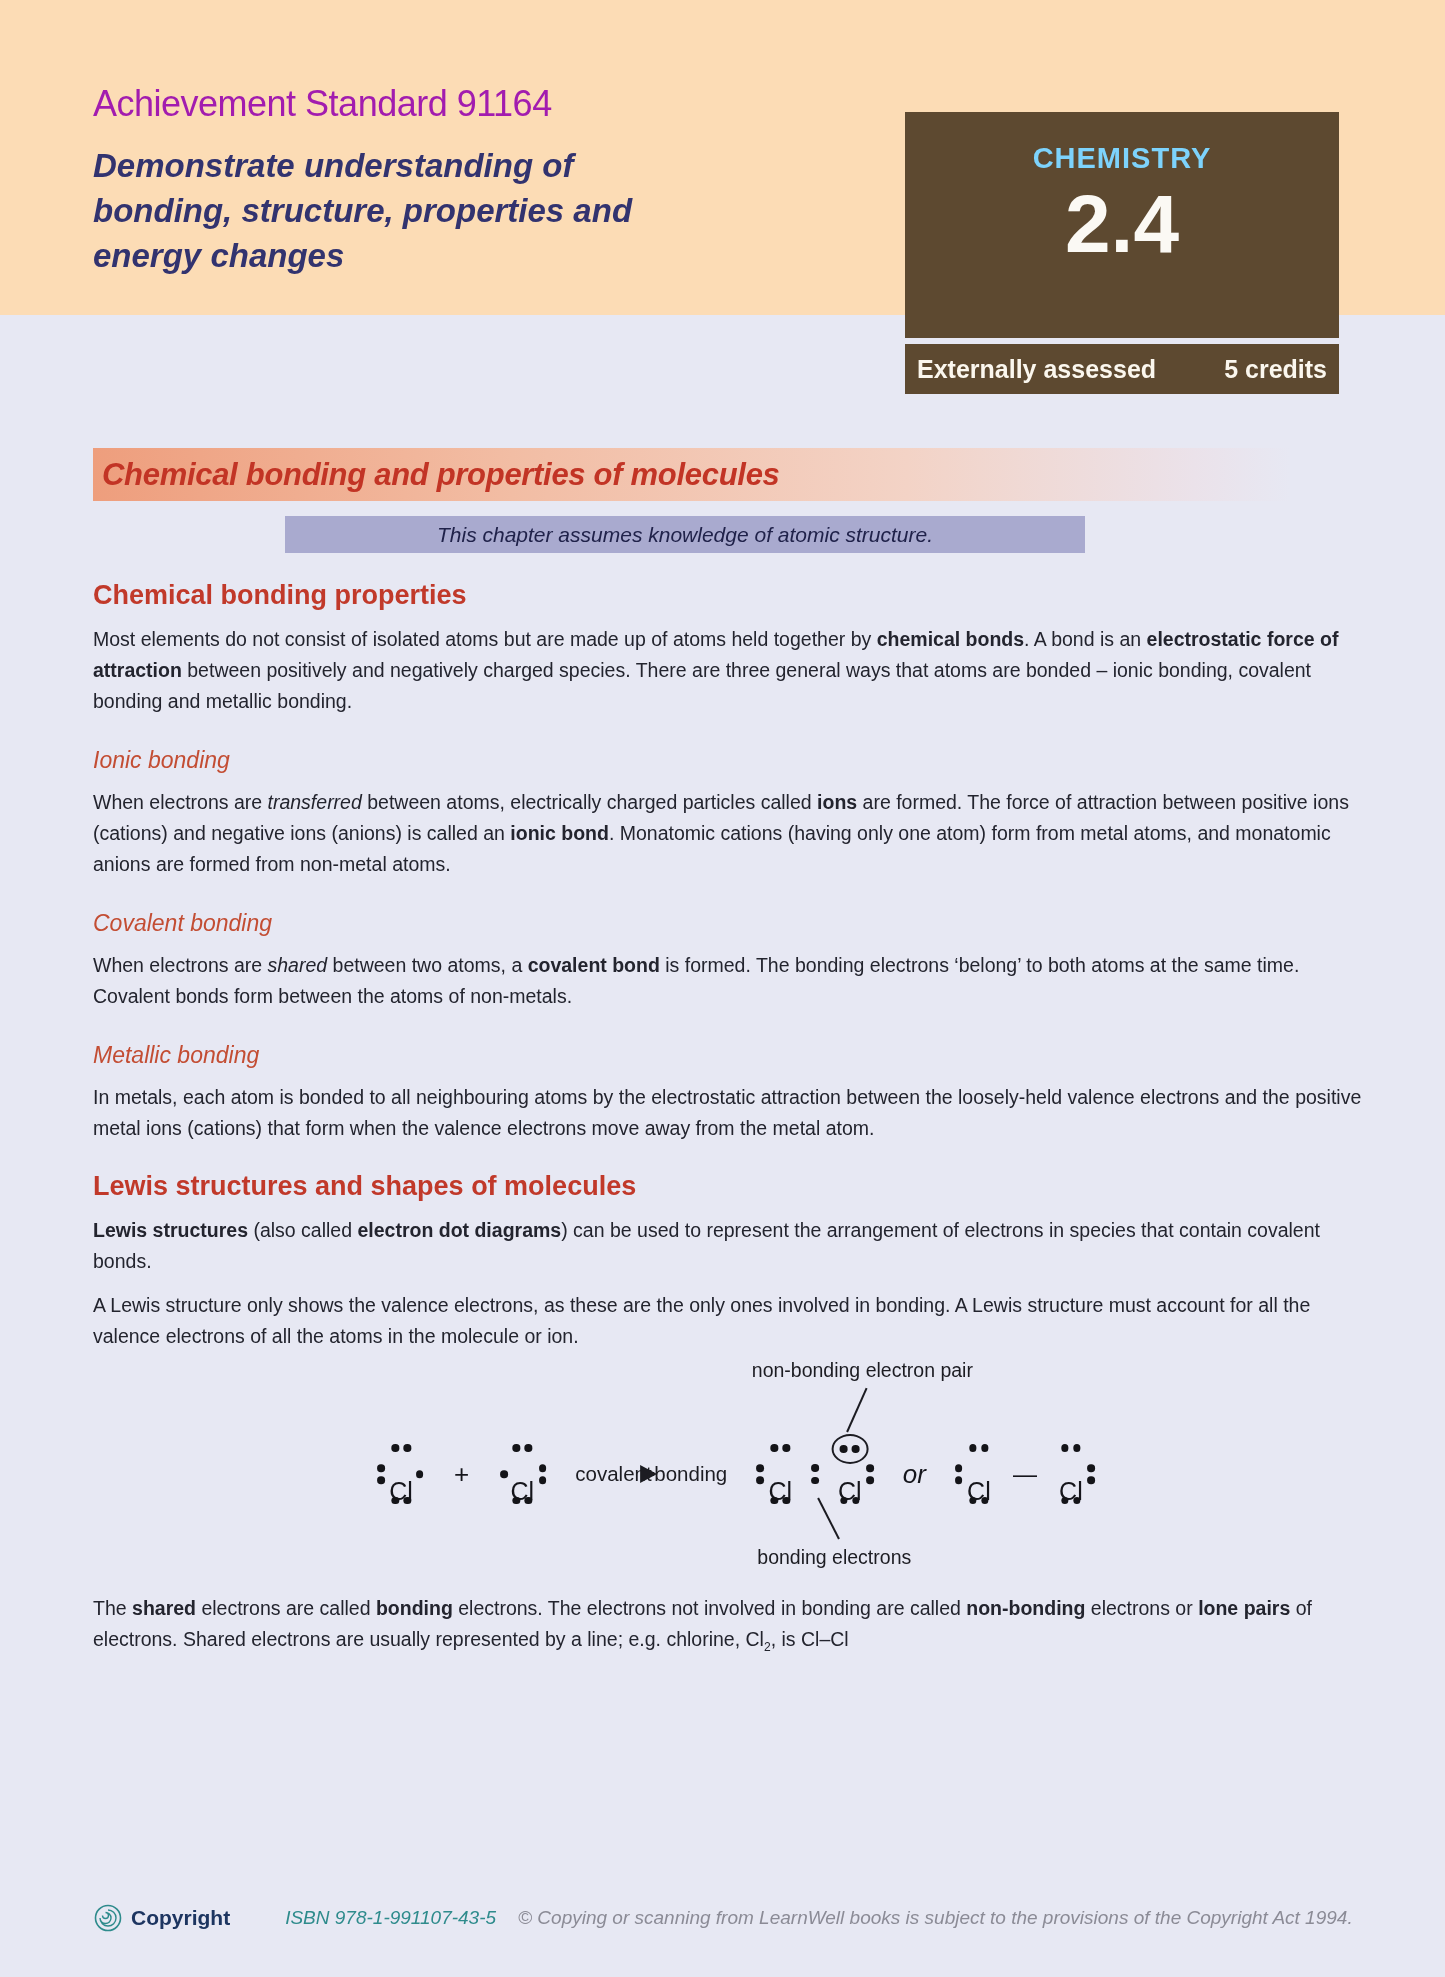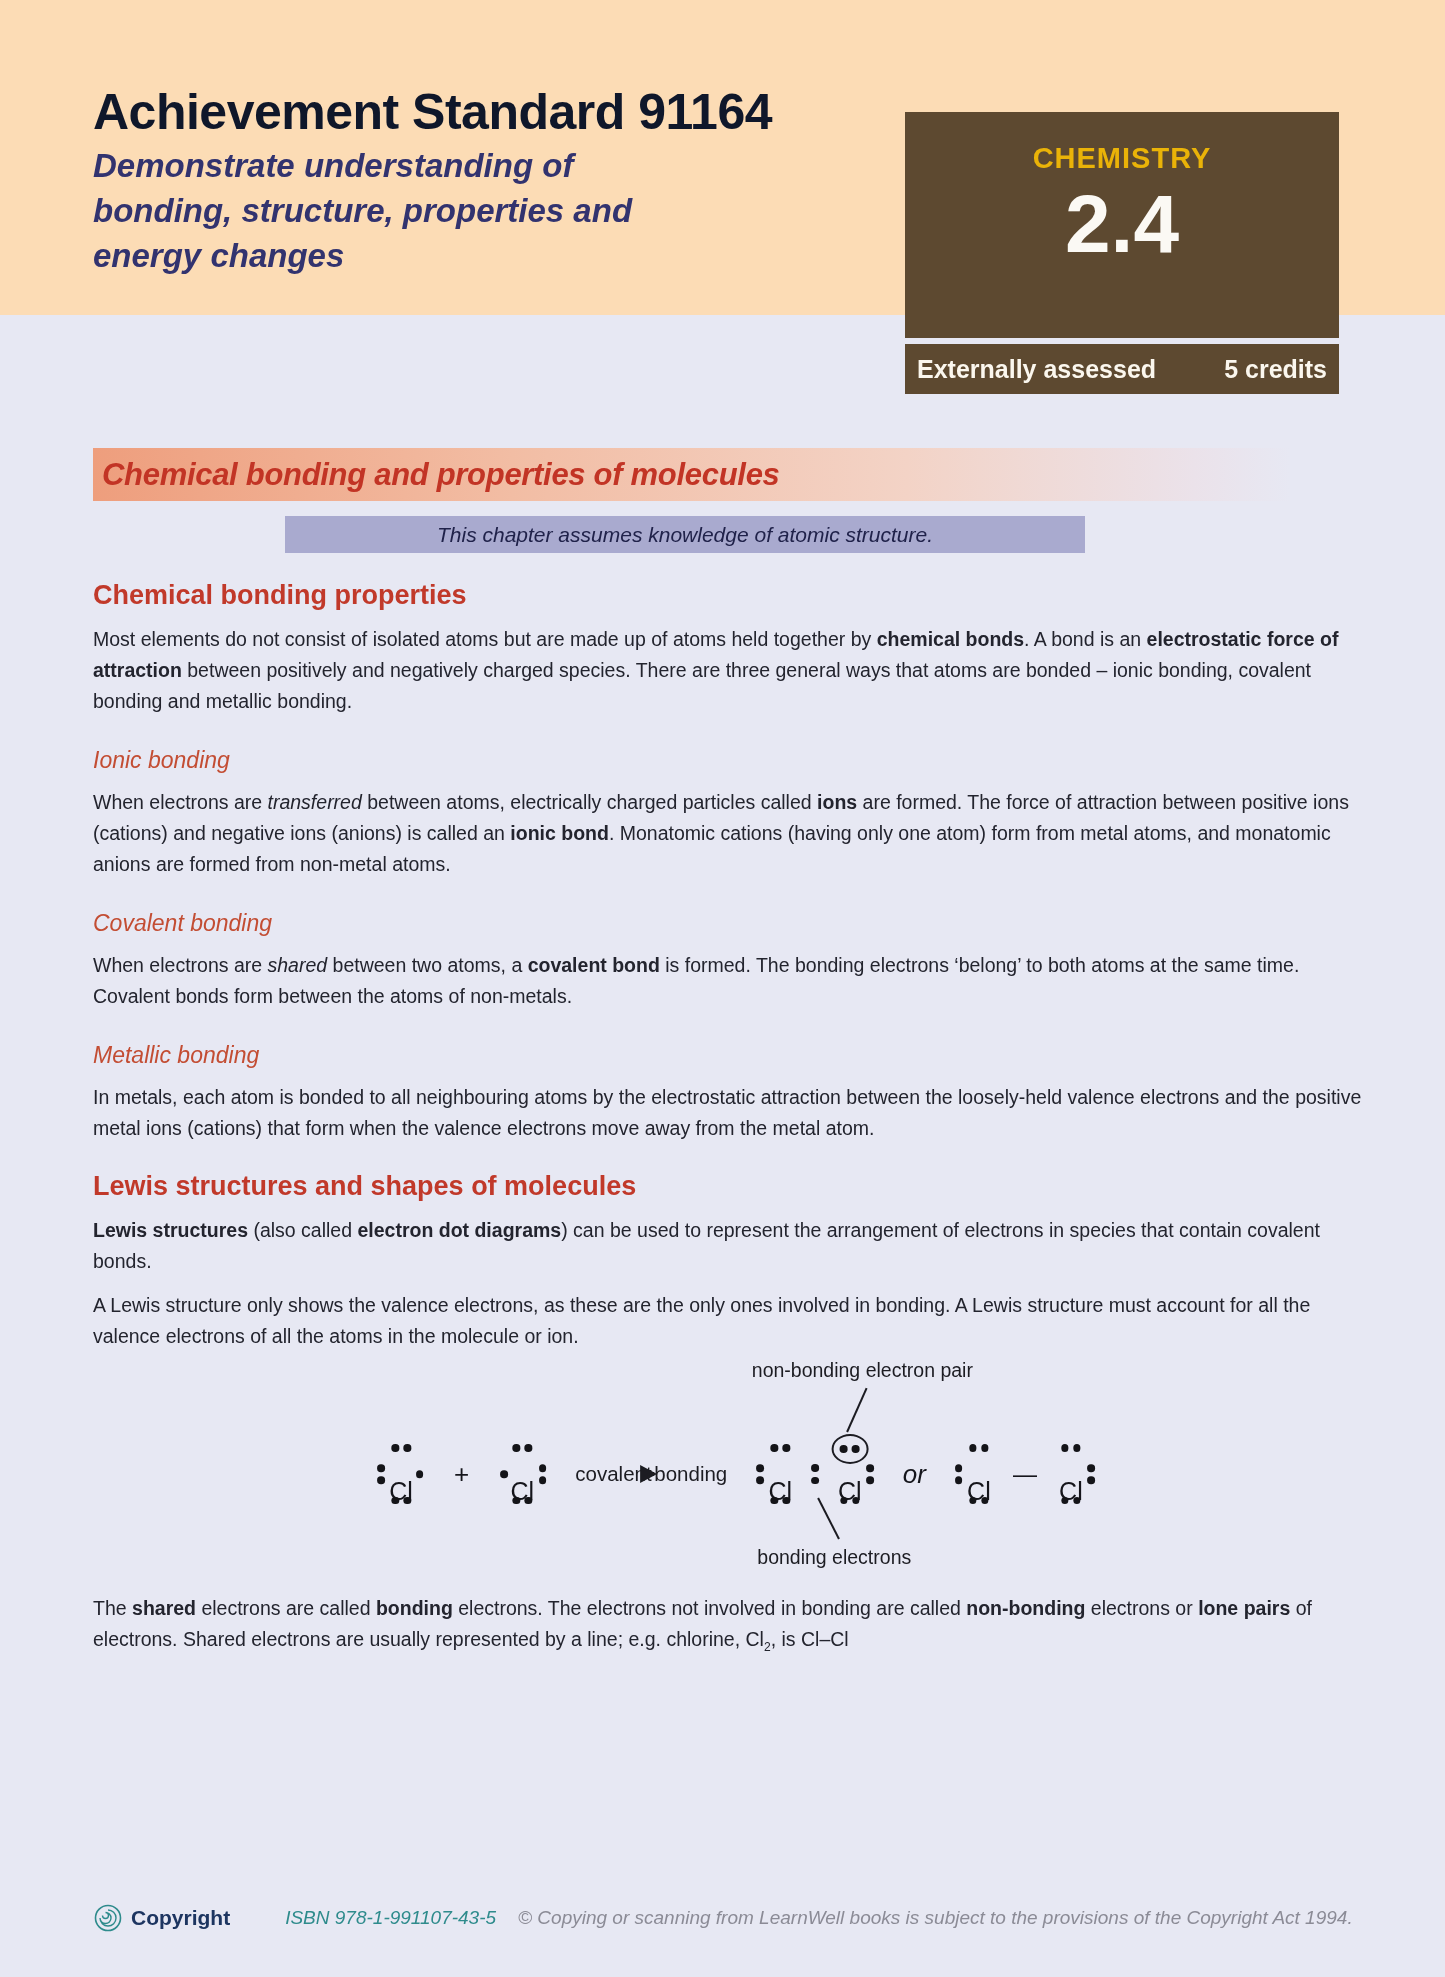--- a/index.html
+++ b/index.html
@@ -9,28 +9,28 @@
     font-family:"Liberation Sans", sans-serif;
     color:#23242e;
   }
   .b{font-weight:bold;}
   .i{font-style:italic;}
   sub{font-size:0.62em;}
 
   
   .header{position:relative;width:1445px;height:315px;background:#fcdcb5;}
   .main-title{position:absolute;left:93px;top:83px;margin:0;
-    font-size:50px;font-weight:bold;color:#0f172a;letter-spacing:-0.5px;}
+    font-size:36px;font-weight:normal;color:#a21caf;letter-spacing:-0.5px;}
   .subtitle{position:absolute;left:93px;top:143px;
     font-style:italic;font-weight:bold;color:#32336f;
     font-size:33px;line-height:45px;}
   .badge{position:absolute;left:905px;top:112px;width:434px;height:226px;
     background:#5d4930;text-align:center;}
   .badge-subject{margin-top:30px;font-size:29px;font-weight:bold;
-    color:#eab308;letter-spacing:1px;}
+    color:#7dd3fc;letter-spacing:1px;}
   .badge-code{margin-top:2px;font-size:82px;font-weight:bold;color:#fbf9f4;}
   .badge-bar{position:absolute;left:905px;top:344px;width:434px;height:50px;
     background:#5d4930;color:#fbf7ee;display:flex;justify-content:space-between;
     align-items:center;padding:0 12px;box-sizing:border-box;
     font-size:25px;font-weight:bold;}
 
   
   main{padding:0 66px 0 93px;}
   .band{margin-top:133px;width:1197px;height:53px;display:flex;align-items:center;
     background:linear-gradient(90deg,#ee9e7d 0%,#f2bda4 35%,#f3d3c6 68%,#ebe2ea 92%,#e7e8f3 100%);}

